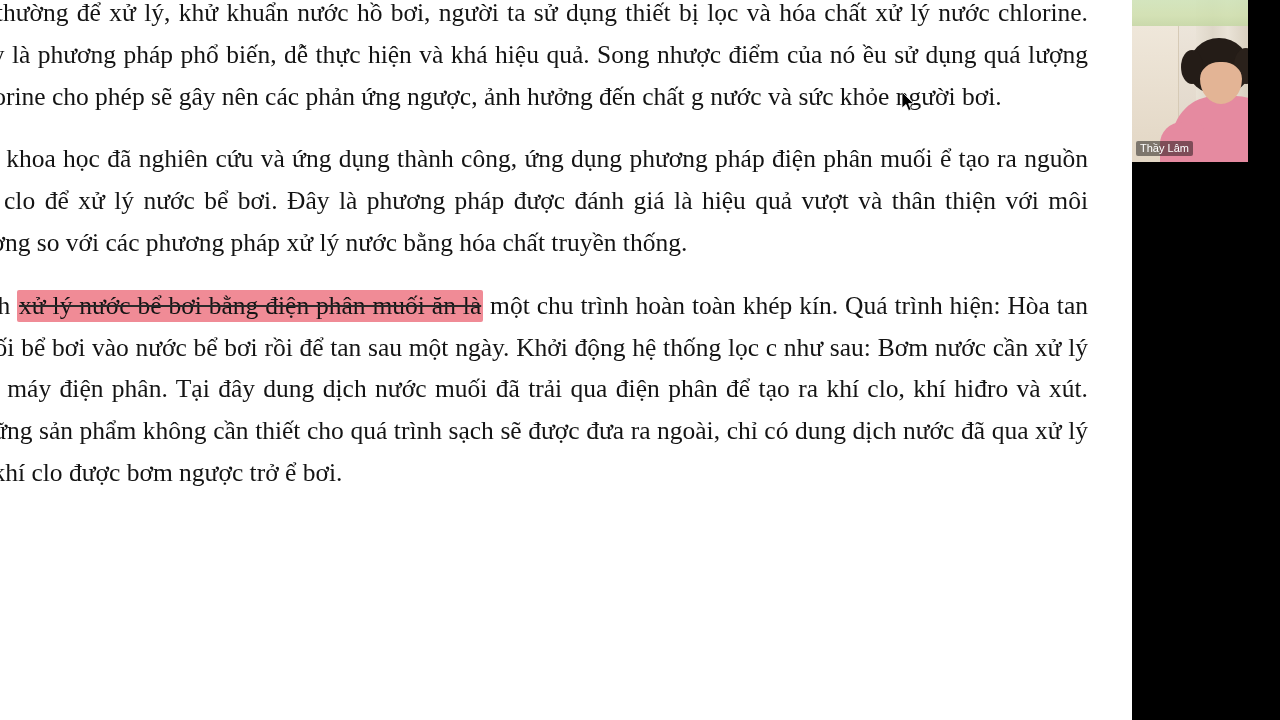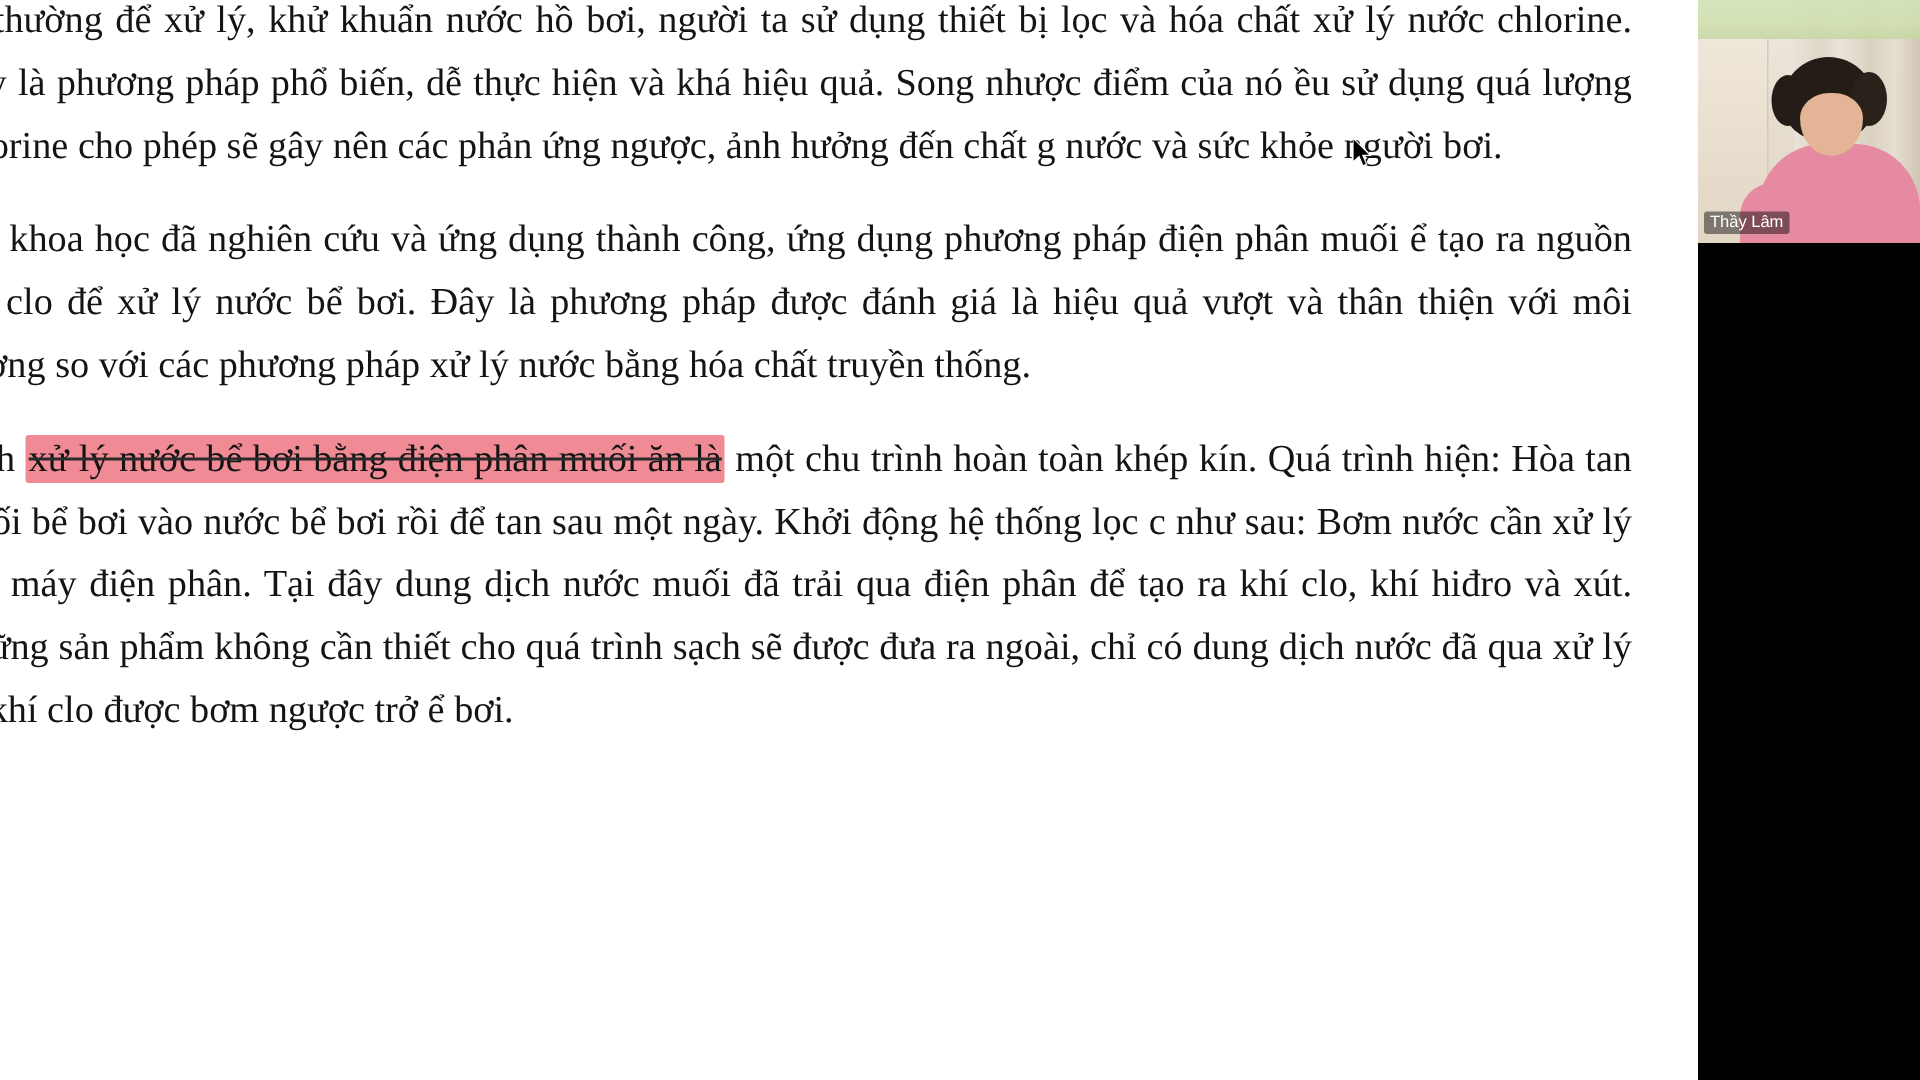--- a/index.html
+++ b/index.html
@@ -86,21 +86,21 @@
     top: 0;
     width: 148px;
     height: 720px;
     background: #000000;
   }
 
   #video-tile {
     position: absolute;
     left: 0;
     top: 0;
-    width: 148px;
+    width: 116px;
     height: 162px;
     overflow: hidden;
     background: #ef4444;
   }
 
   
   .room-wall {
     position: absolute;
     left: 0; top: 0;
     width: 148px; height: 162px;

